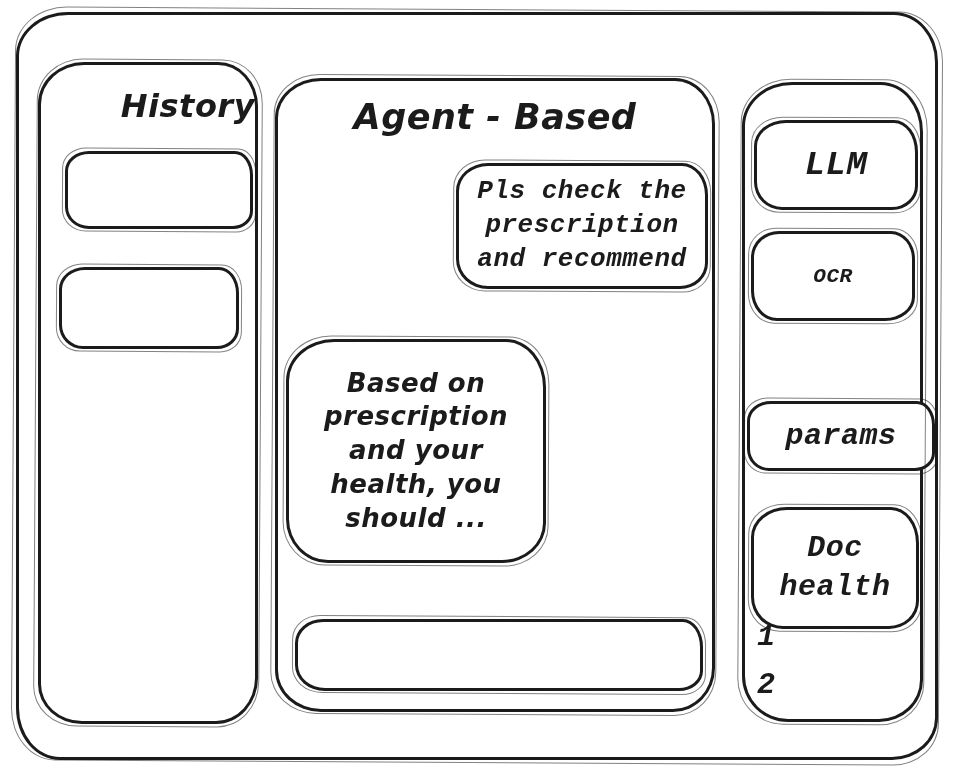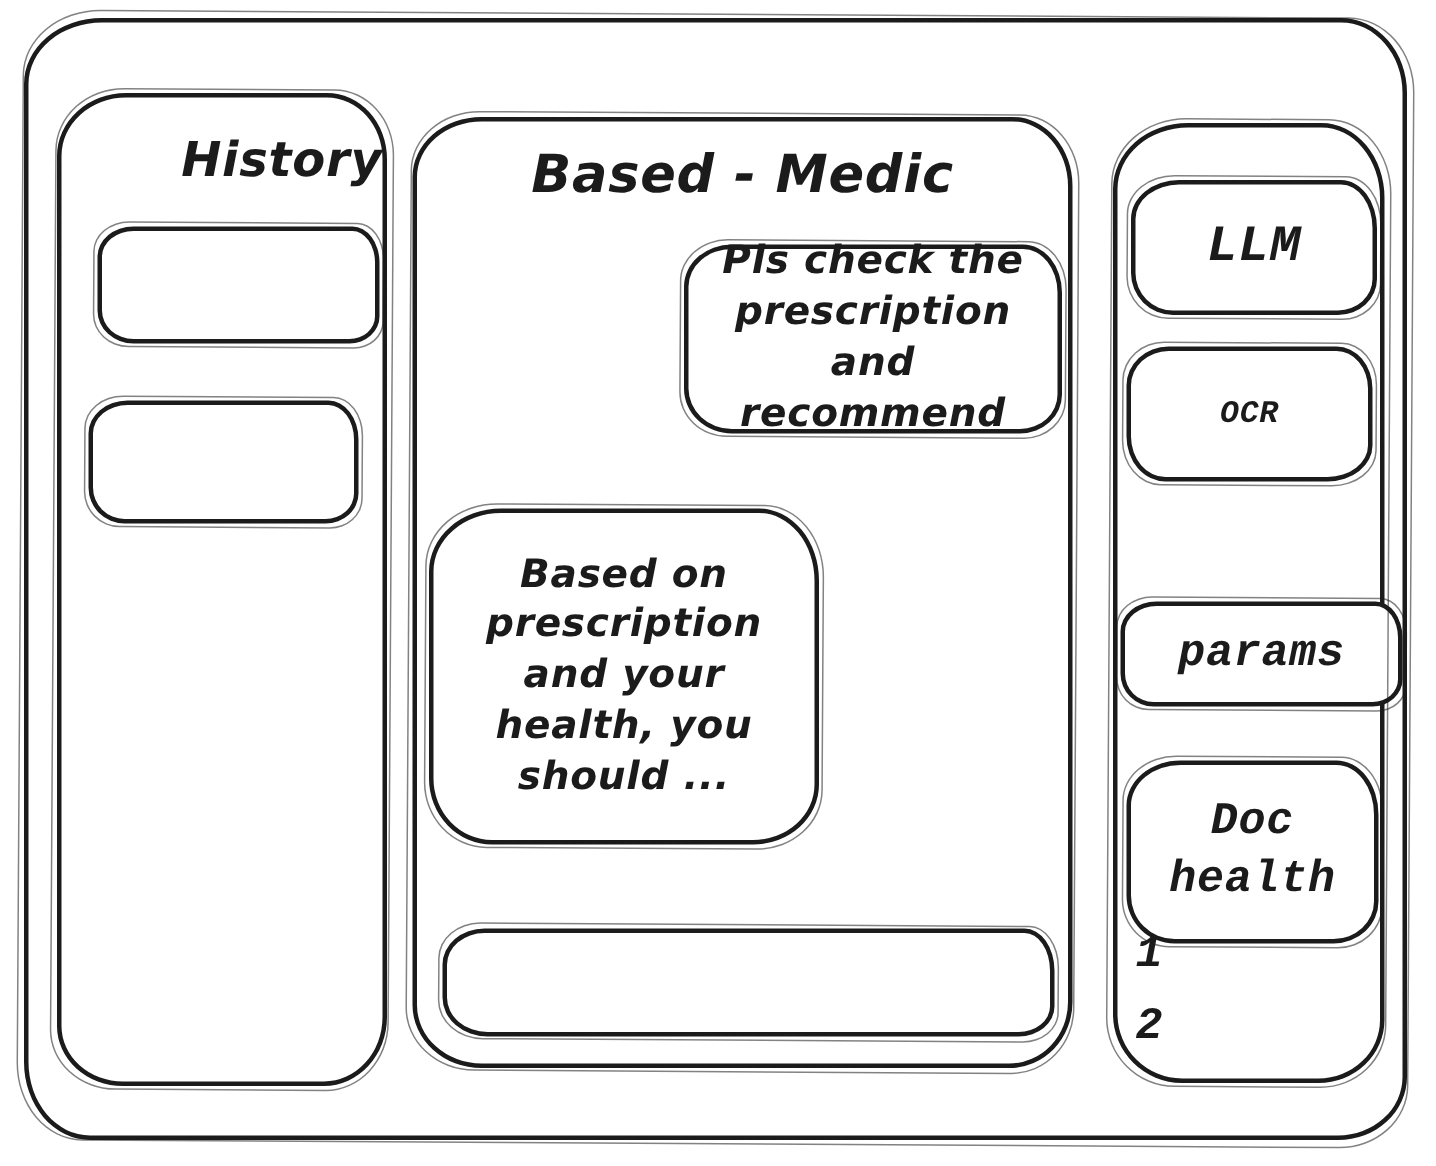--- a/index.html
+++ b/index.html
@@ -78,20 +78,21 @@
   }
   #chat-title {
     position: absolute; top: 16px; left: 0; width: 100%;
     text-align: center; font-size: 35px;
   }
   #user-bubble {
     left: 178px; top: 82px; width: 252px; height: 126px;
     border-radius: 32px 26px 28px 32px / 28px 32px 26px 30px;
     font-size: 26px; line-height: 1.3;
     padding: 26px 10px;
+    font-family: Liberation Mono, monospace;
   }
   #agent-bubble {
     left: 8px; top: 258px; width: 260px; height: 224px;
     border-radius: 48px 40px 44px 42px / 42px 48px 40px 44px;
     font-size: 26px; line-height: 1.3;
     padding: 8px 14px;
   }
   #chat-input-wrap {
     left: 17px; top: 538px; width: 408px; height: 72px;
     border-radius: 28px 20px 24px 30px / 24px 28px 20px 26px;
@@ -147,21 +148,21 @@
 
   <div id="frame" class="sketch"></div>
 
   <div id="history-panel" class="sketch">
     <div id="history-title" class="hand">History</div>
     <div id="history-item-1" class="sketch"></div>
     <div id="history-item-2" class="sketch"></div>
   </div>
 
   <div id="chat-panel" class="sketch">
-    <div id="chat-title" class="hand">Based - Medic</div>
+    <div id="chat-title" class="hand">Agent - Based</div>
 
     <div id="user-bubble" class="sketch hand center-text">Pls check the prescription and recommend</div>
 
     <div id="agent-bubble" class="sketch hand center-text">Based on prescription and your health, you should ...</div>
 
     <div id="chat-input-wrap" class="sketch">
       <input id="chat-input" type="text" placeholder="" style="">
     </div>
   </div>
 

